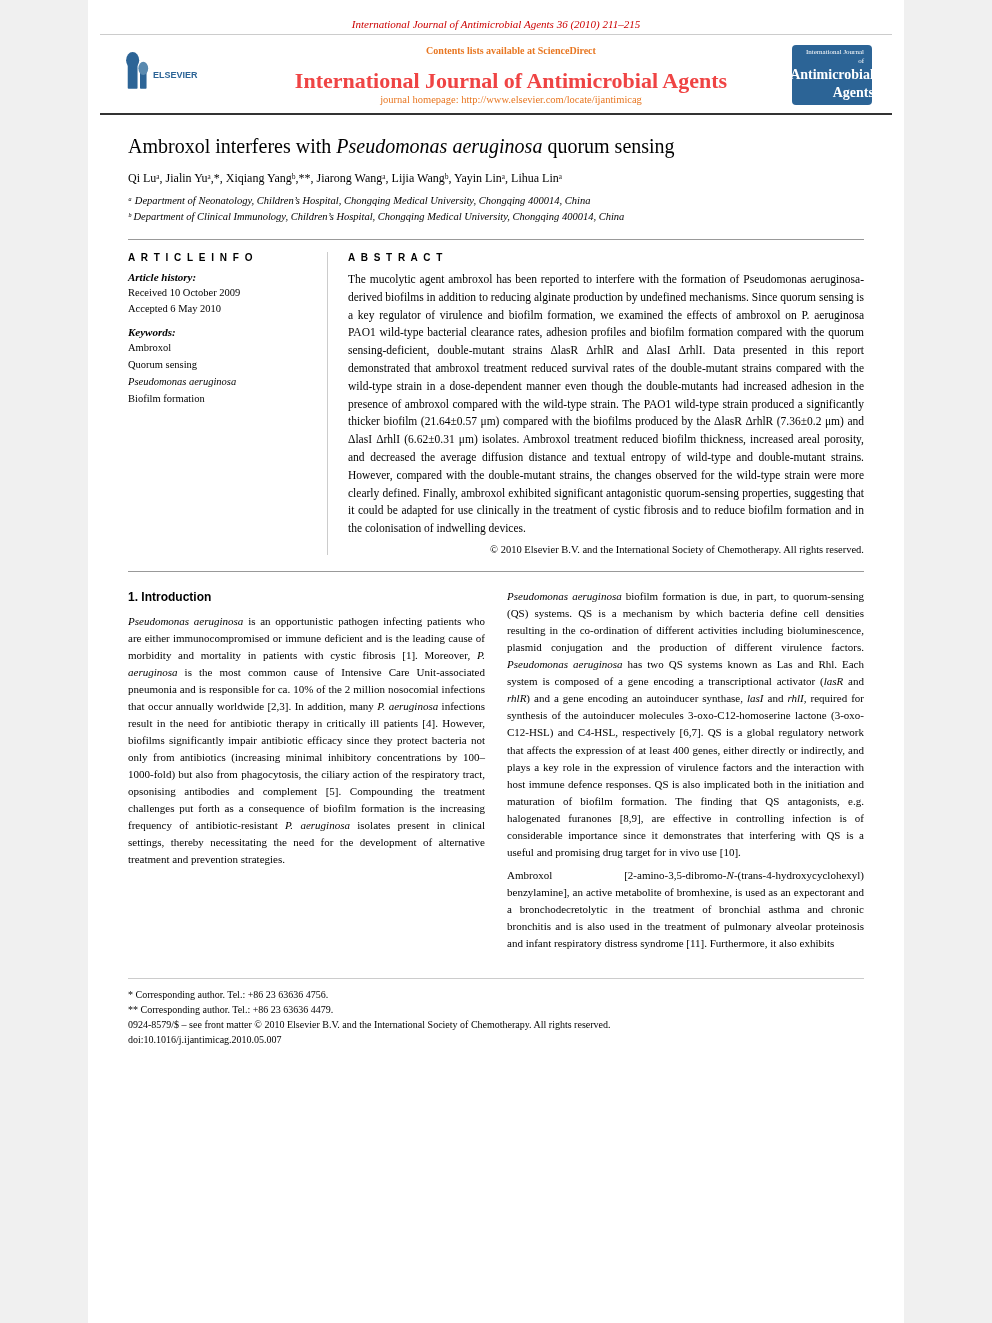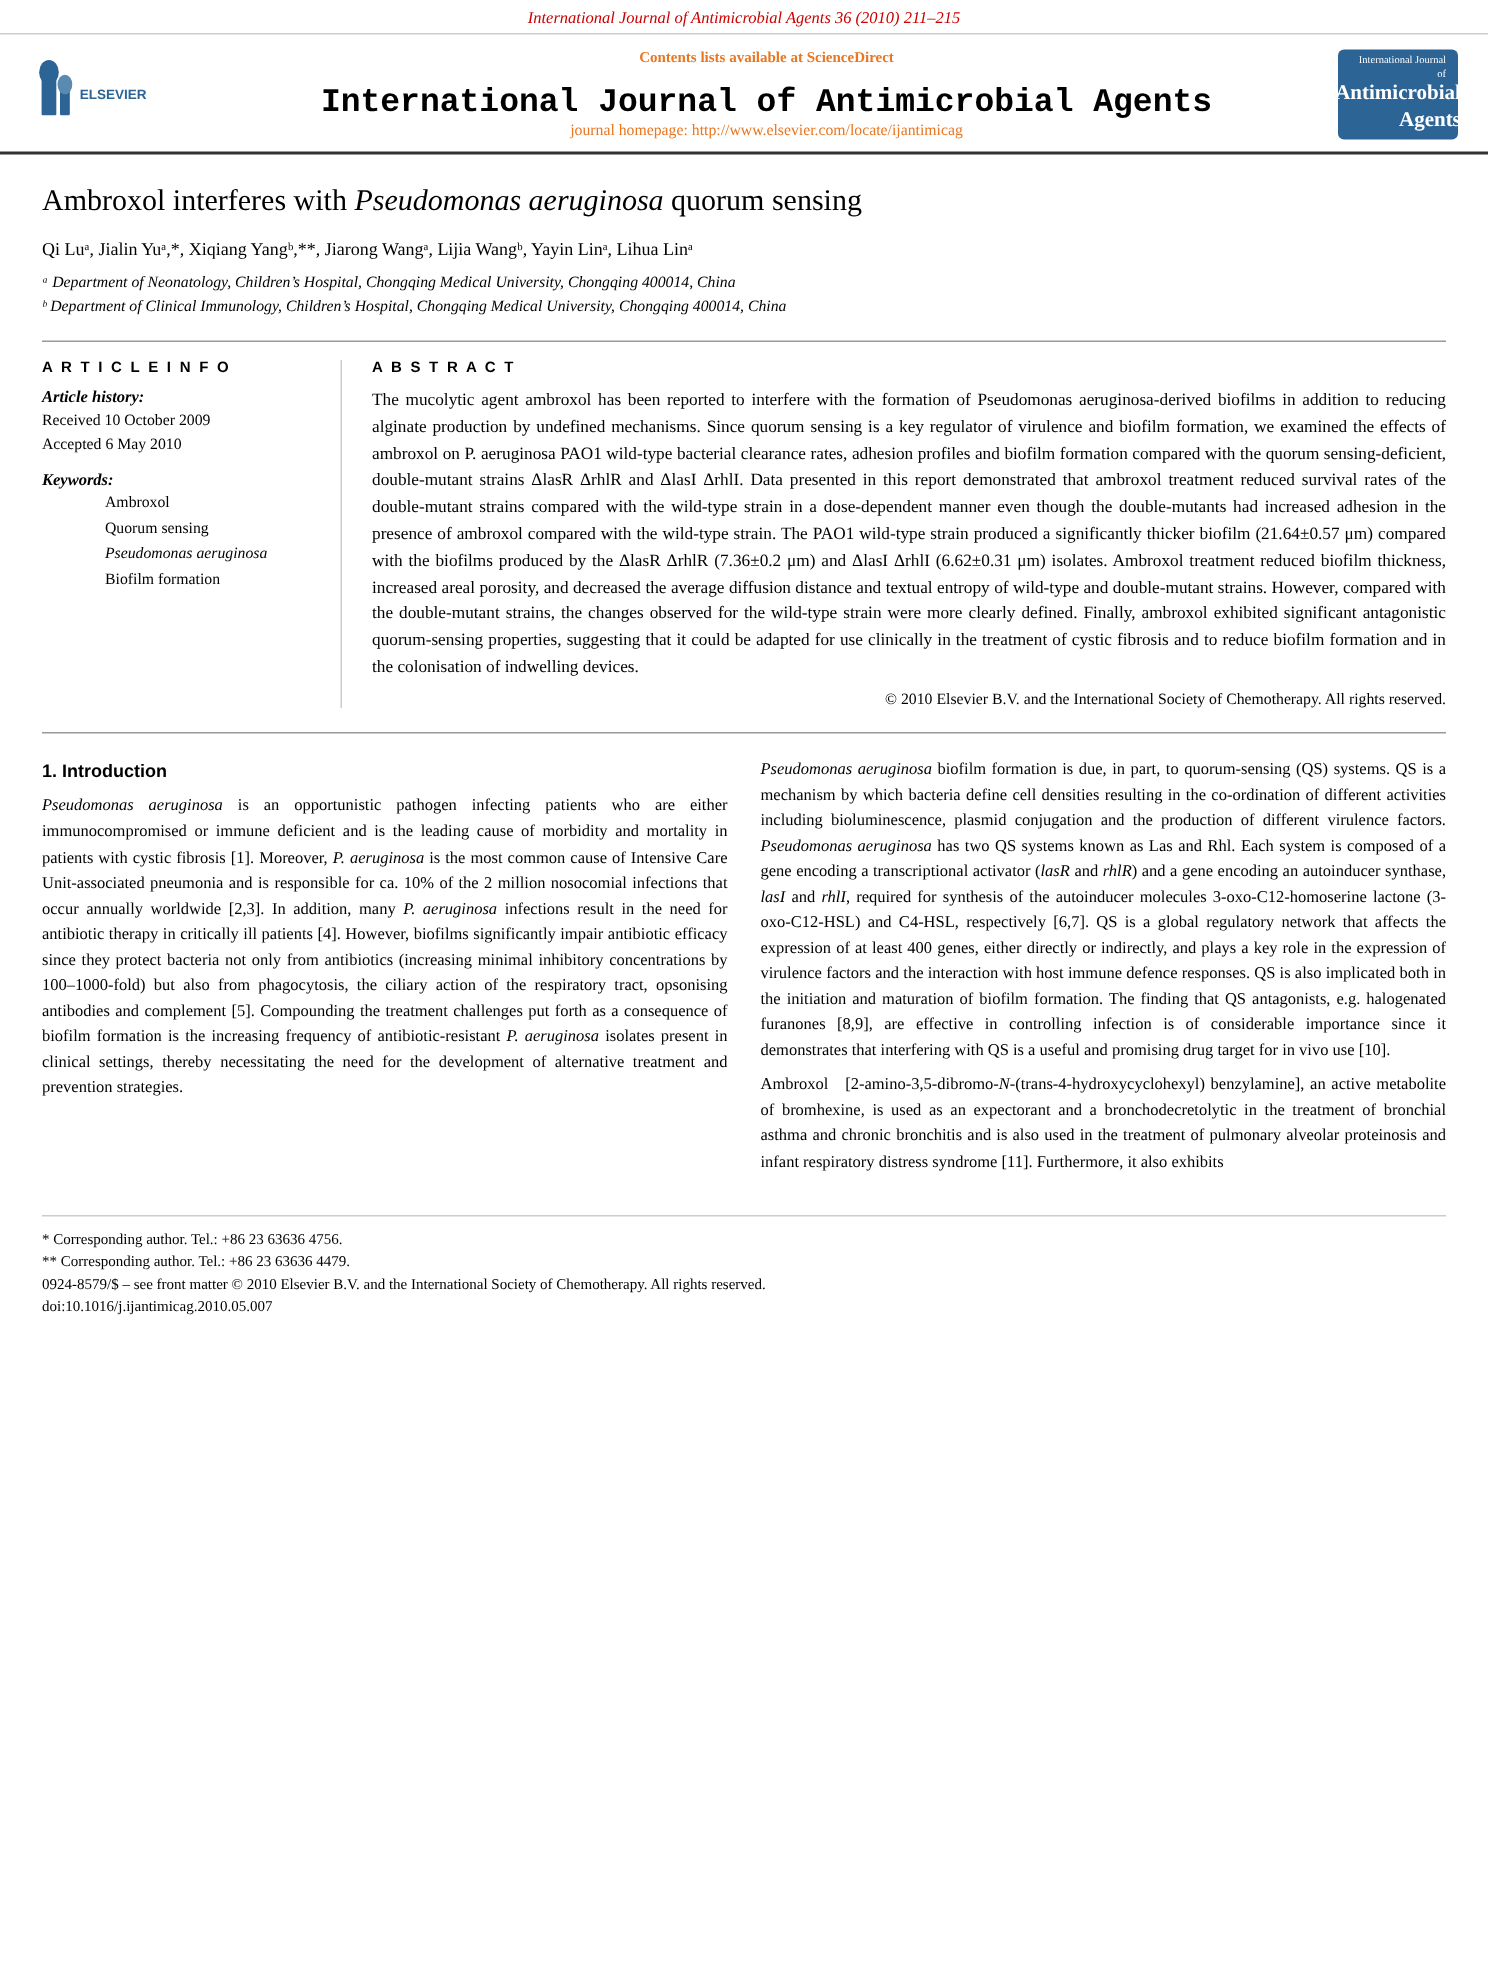--- a/index.html
+++ b/index.html
@@ -3,25 +3,25 @@
   <meta charset="utf-8">
   <style>
     * { margin: 0; padding: 0; box-sizing: border-box; }
     body {
       background: #f0f0f0;
       font-family: 'Times New Roman', Times, serif;
       font-size: 13px;
       color: #000;
     }
     .page {
-      width: 992px;
+      width: 816px;
       min-height: 1323px;
       background: #fff;
       margin: 0 auto;
-      padding: 0;
+      padding: 12px;
       position: relative;
     }
     
     .top-bar {
       background: #fff;
       text-align: center;
       padding: 6px 0 4px;
       border-bottom: 1px solid #ccc;
       font-size: 11px;
       color: #c00;
@@ -49,24 +49,24 @@
     .sciencedirect-link {
       font-size: 10px;
       color: #555;
       margin-bottom: 12px;
     }
     .sciencedirect-link span {
       color: #e87722;
       font-weight: bold;
     }
     .journal-title-header {
-      font-family: Liberation Mono, monospace;
+      font-family: Liberation Serif, serif;
       font-size: 22px;
       font-weight: bold;
-      color: #000000;
+      color: #ef4444;
       line-height: 1.2;
       margin-top: 12px;
     }
     .journal-homepage {
       font-size: 10.5px;
       color: #555;
       margin-top: 0;
     }
     .journal-homepage span {
       color: #e87722;
@@ -160,21 +160,20 @@
       font-weight: bold;
       margin-bottom: 2px;
     }
     .info-text {
       font-size: 10.5px;
       line-height: 1.5;
     }
     .keywords-list {
       font-size: 10.5px;
       line-height: 1.6;
-      margin-left: 42px;
     }
     
     .abstract-text {
       font-size: 11.5px;
       line-height: 1.55;
       text-align: justify;
     }
     .copyright-line {
       font-size: 10.5px;
       text-align: right;

